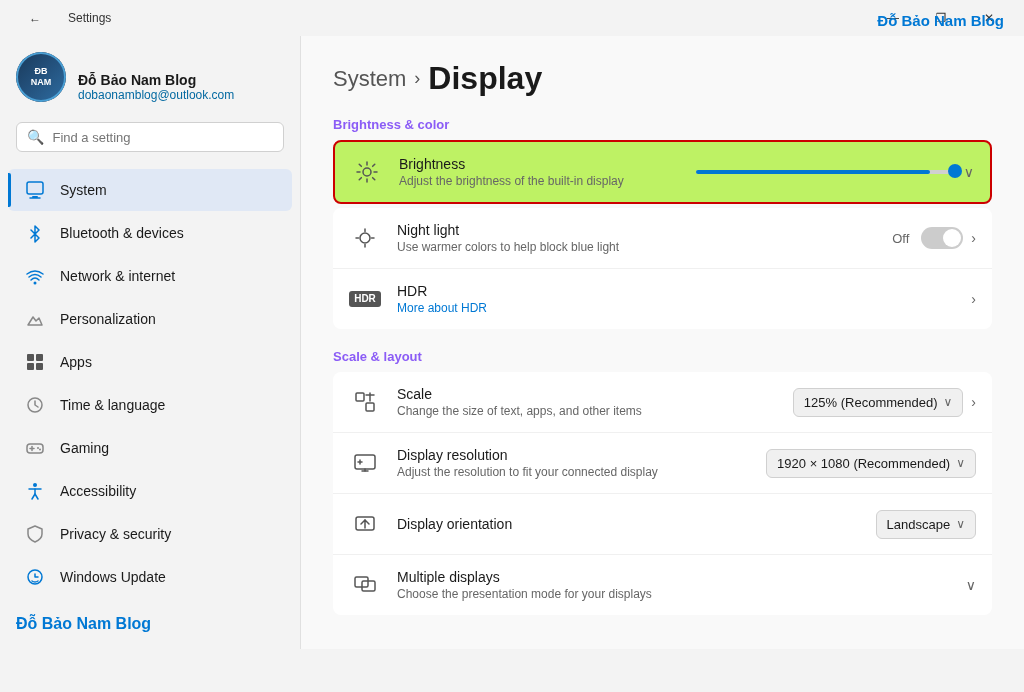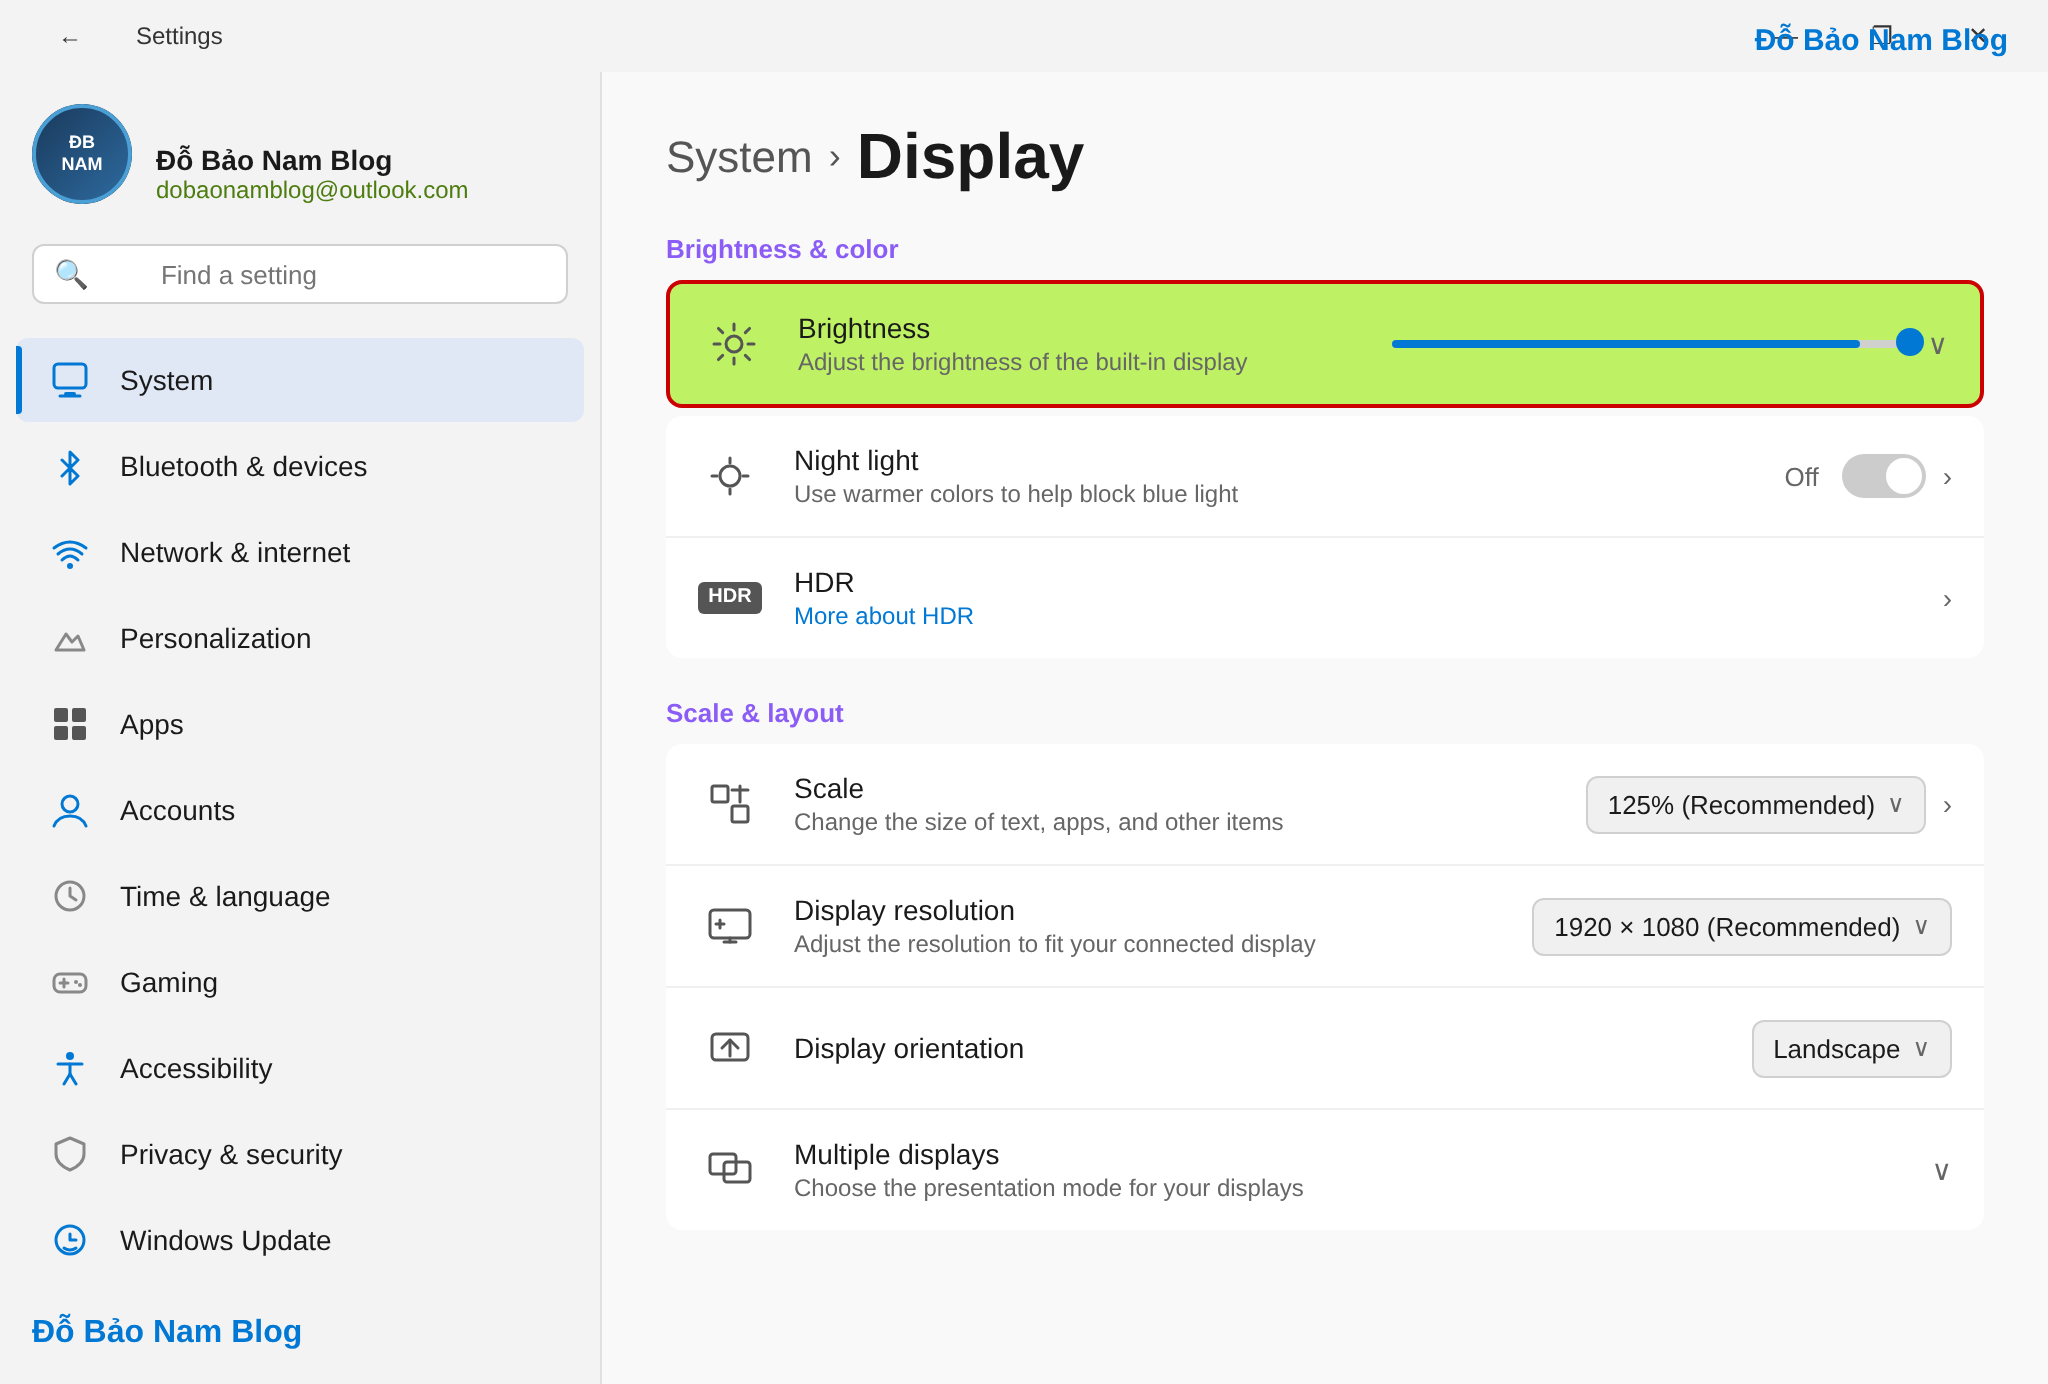--- a/index.html
+++ b/index.html
@@ -97,41 +97,40 @@
       justify-content: center;
       font-size: 9px;
       color: white;
       text-align: center;
       font-weight: bold;
       line-height: 1.2;
       border: 2px solid #4a9fd4;
     }
     .user-info { display: flex; flex-direction: column; }
     .user-name { font-size: 14px; font-weight: 600; color: #1a1a1a; }
-    .user-email { font-size: 12px; color: #4d7c0f; }
+    .user-email { font-size: 12px; color: #0369a1; }
 
     
     .search-box {
       margin: 0 16px 16px 16px;
       display: flex;
       align-items: center;
       background: white;
       border: 1px solid #d0d0d0;
       border-radius: 6px;
       padding: 6px 10px;
       gap: 8px;
     }
     .search-box input {
       border: none;
       outline: none;
       font-size: 13px;
       flex: 1;
       background: transparent;
       color: #c2410c;
-      margin-left: 28px;
     }
     .search-icon-svg { color: #666; font-size: 14px; }
 
     
     .nav-item {
       display: flex;
       align-items: center;
       gap: 14px;
       padding: 10px 16px;
       cursor: pointer;
@@ -422,29 +421,20 @@
             <svg width="20" height="20" viewBox="0 0 20 20" fill="none">
               <rect x="2" y="2" width="7" height="7" rx="1" fill="#555"></rect>
               <rect x="11" y="2" width="7" height="7" rx="1" fill="#555"></rect>
               <rect x="2" y="11" width="7" height="7" rx="1" fill="#555"></rect>
               <rect x="11" y="11" width="7" height="7" rx="1" fill="#555"></rect>
             </svg>
           </div>
           <span>Apps</span>
         </div>
 
-        <div class="nav-item">
-          <div class="nav-icon">
-            <svg width="20" height="20" viewBox="0 0 20 20" fill="none">
-              <circle cx="10" cy="7" r="4" stroke="#0078d4" stroke-width="1.5" fill="none"></circle>
-              <path d="M2 18 Q4 13 10 13 Q16 13 18 18" stroke="#0078d4" stroke-width="1.5" fill="none" stroke-linecap="round"></path>
-            </svg>
-          </div>
-          <span>Accounts</span>
-        </div>
 
         <div class="nav-item">
           <div class="nav-icon">
             <svg width="20" height="20" viewBox="0 0 20 20" fill="none">
               <circle cx="10" cy="10" r="7" stroke="#888" stroke-width="1.5" fill="none"></circle>
               <path d="M10 6 L10 10 L13 12" stroke="#888" stroke-width="1.5" stroke-linecap="round" stroke-linejoin="round"></path>
             </svg>
           </div>
           <span>Time &amp; language</span>
         </div>

